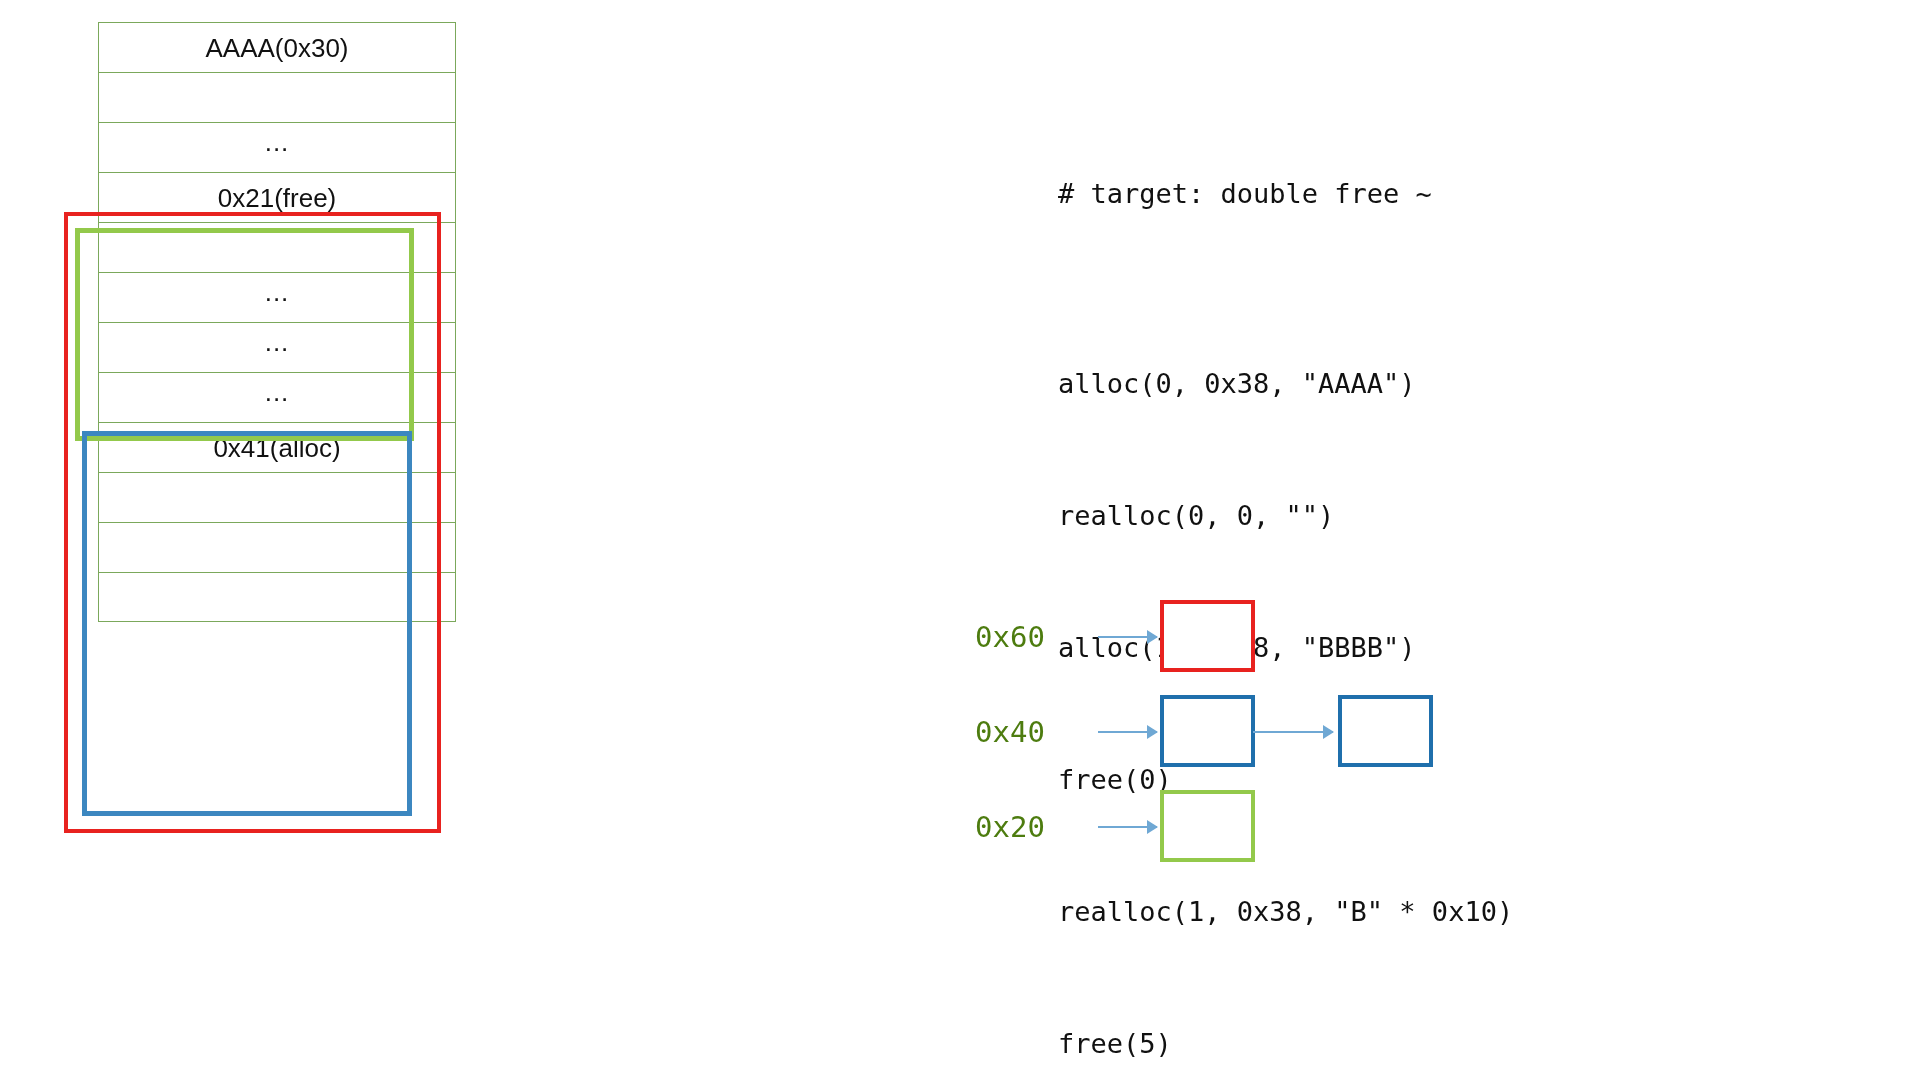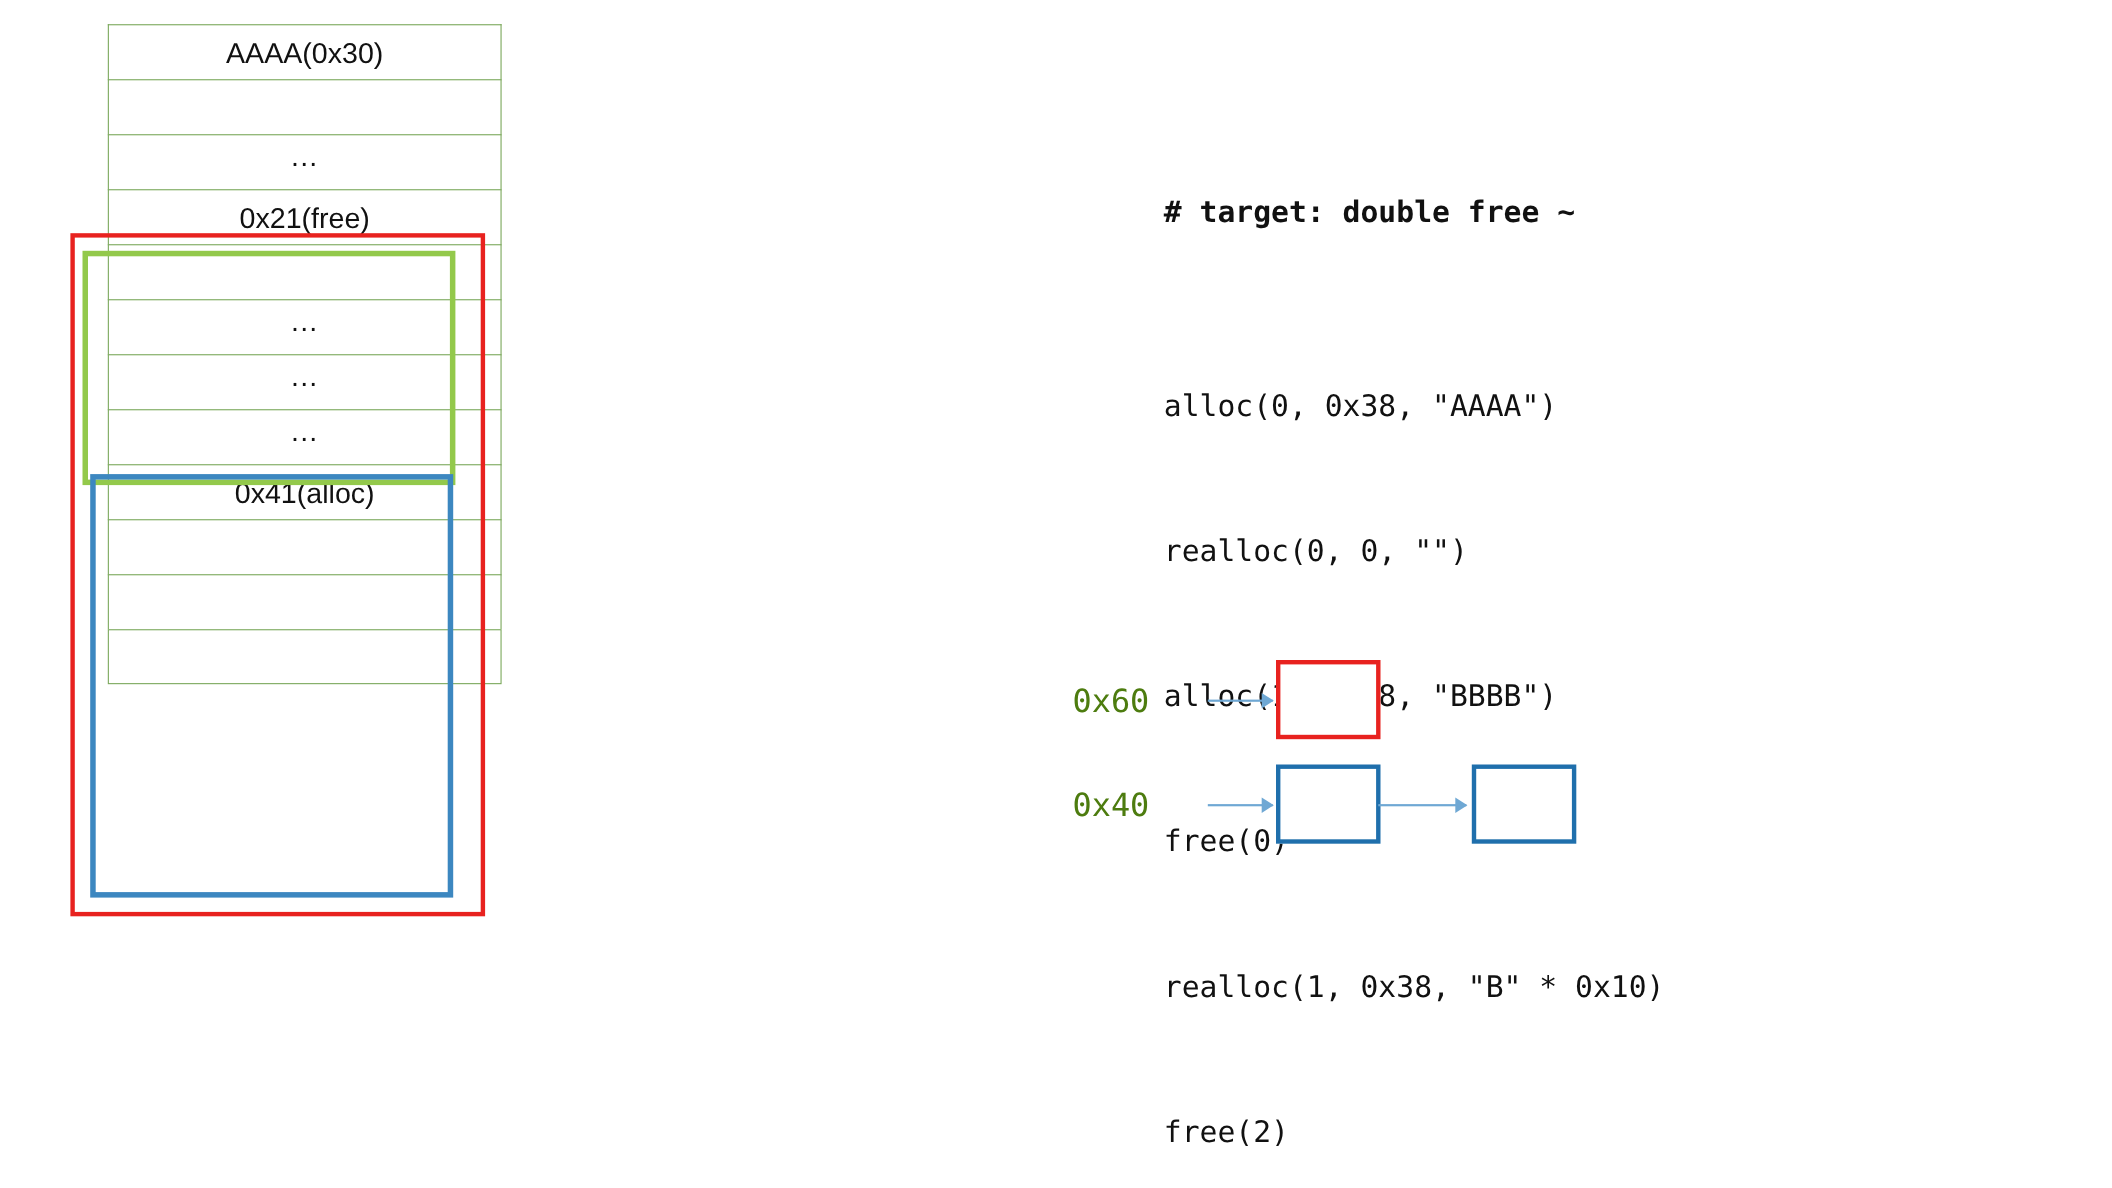--- a/index.html
+++ b/index.html
@@ -83,24 +83,24 @@
     position: absolute;
     left: 1058px;
     top: 84px;
     font-family: "DejaVu Sans Mono", monospace;
     font-size: 27px;
     line-height: 44px;
     color: #111111;
     white-space: pre;
   }
   #code-title {
-    font-weight: bold;
+    font-weight: normal;
     font-size: 27px;
     line-height: 44px;
-    margin-bottom: 44px;
+    margin-bottom: 58px;
     white-space: pre;
   }
   .code-line {
     white-space: pre;
   }
 
   
   #bins-diagram {
     position: absolute;
     left: 975px;
@@ -240,33 +240,38 @@
 <div class="overlay-rect" id="overlay-green"></div>
 <div class="overlay-rect" id="overlay-blue"></div>
 
 <div id="code-block">
   <div id="code-title"># target: double free ~</div>
   <div class="code-line">alloc(0, 0x38, "AAAA")</div>
   <div class="code-line">realloc(0, 0, "")</div>
   <div class="code-line">alloc(1, 0x38, "BBBB")</div>
   <div class="code-line">free(0)</div>
   <div class="code-line">realloc(1, 0x38, "B" * 0x10)</div>
-  <div class="code-line">free(2)</div>
+  <div class="code-line">free(5)</div>
 </div>
 
 <div id="bins-diagram">
 
   <div class="bin-row" id="bin-row-0">
     <div class="bin-label">0x60</div>
     <div class="bin-arrow" id="bin-arrow-0"></div>
     <div class="bin-chunk" id="bin-chunk-red"></div>
   </div>
 
   <div class="bin-row" id="bin-row-1">
     <div class="bin-label">0x40</div>
     <div class="bin-arrow" id="bin-arrow-1"></div>
     <div class="bin-chunk" id="bin-chunk-blue-1"></div>
     <div id="bin-arrow-link"></div>
     <div class="bin-chunk" id="bin-chunk-blue-2"></div>
   </div>
 
+  <div class="bin-row" id="bin-row-2">
+    <div class="bin-label">0x20</div>
+    <div class="bin-arrow" id="bin-arrow-2"></div>
+    <div class="bin-chunk" id="bin-chunk-green"></div>
+  </div>
 
 </div>
 
 </body></html>

